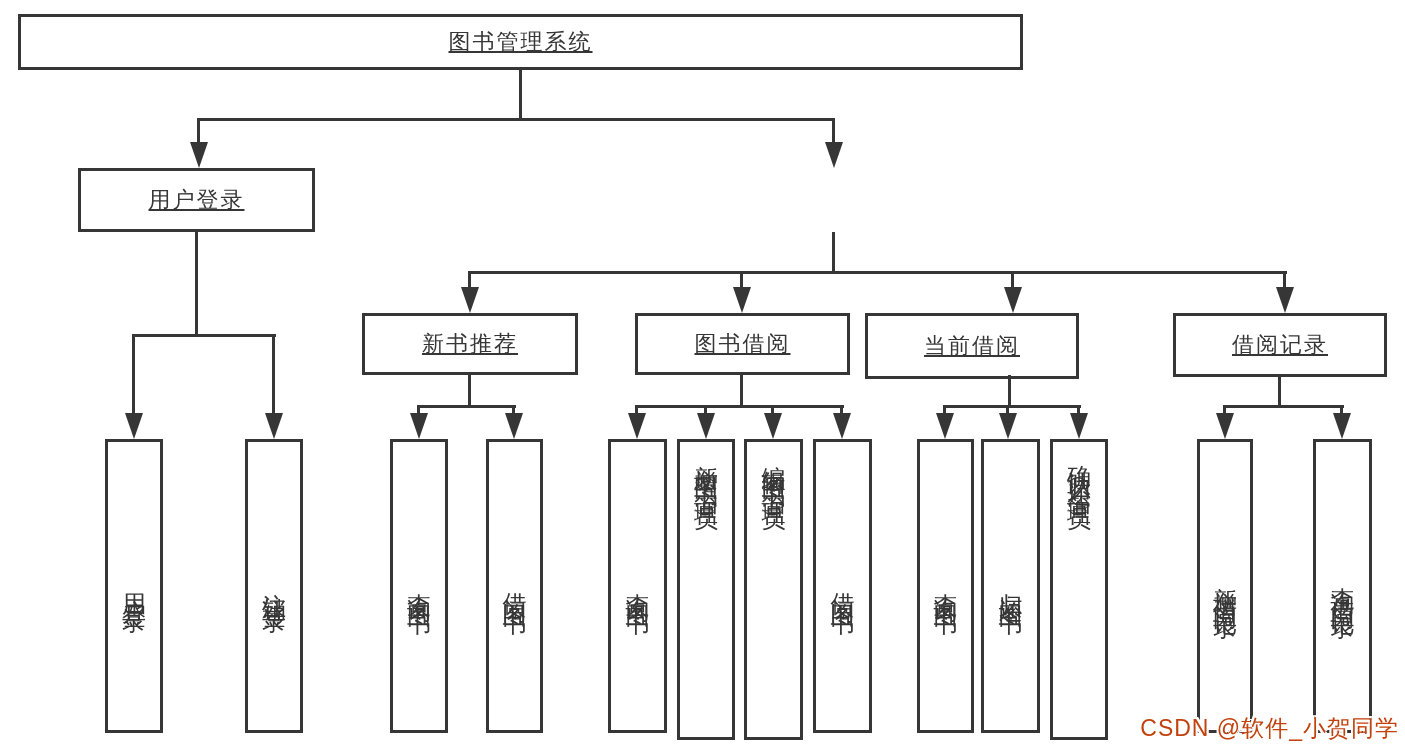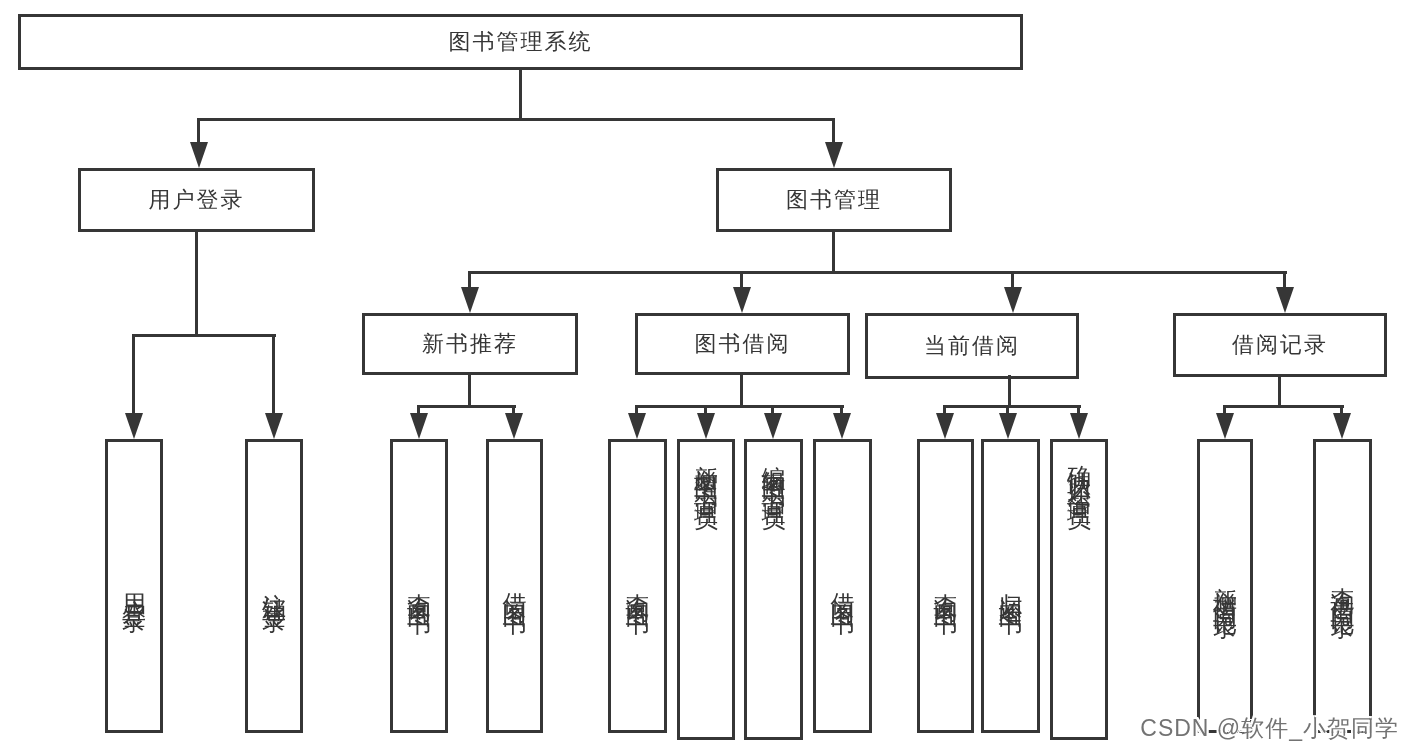--- a/index.html
+++ b/index.html
@@ -18,20 +18,21 @@
     border: 3px solid #363636;
     display: flex;
     align-items: center;
     justify-content: center;
   }
   .hl {
     font-size: 22px;
     color: #363636;
     letter-spacing: 2px;
     white-space: nowrap;
+    text-decoration: underline;
   }
   .vl {
     writing-mode: vertical-rl;
     text-orientation: mixed;
     font-size: 24px;
     letter-spacing: 6px;
     color: #363636;
     line-height: 1;
     white-space: nowrap;
   }
@@ -43,21 +44,21 @@
     border-left: 9px solid transparent;
     border-right: 9px solid transparent;
     border-top: 26px solid #363636;
   }
   .watermark {
     position: absolute;
     top: 713px;
     right: 6px;
     font-size: 23px;
     letter-spacing: 1px;
-    color: #737373;
+    color: #c2410c;
     z-index: 10;
     text-shadow: -2px -2px 0 #fff, 2px -2px 0 #fff, -2px 2px 0 #fff, 2px 2px 0 #fff, 0 2px 0 #fff, 0 -2px 0 #fff;
     white-space: nowrap;
   }
 </style>
 </head>
 <body>
 
 <div class="canvas">
 
@@ -67,23 +68,20 @@
 
   <div class="ln" style="left:519px; top:70px; width:3px; height:50px;"></div>
   <div class="ln" style="left:198px; top:118px; width:637px; height:3px;"></div>
   <div class="ln" style="left:197px; top:118px; width:3px; height:28px;"></div>
   <div class="ah" style="left:190px; top:142px;"></div>
   <div class="ln" style="left:832px; top:118px; width:3px; height:28px;"></div>
   <div class="ah" style="left:825px; top:142px;"></div>
 
   <div class="box" style="left:78px; top:168px; width:237px; height:64px;">
     <span class="hl">用户登录</span>
-  </div>
-  <div class="box" style="left:716px; top:168px; width:236px; height:64px;">
-    <span class="hl">图书管理</span>
   </div>
 
   <div class="ln" style="left:195px; top:232px; width:3px; height:102px;"></div>
   <div class="ln" style="left:133px; top:334px; width:143px; height:3px;"></div>
   <div class="ln" style="left:132px; top:334px; width:3px; height:81px;"></div>
   <div class="ah" style="left:125px; top:413px;"></div>
   <div class="ln" style="left:272px; top:334px; width:3px; height:81px;"></div>
   <div class="ah" style="left:265px; top:413px;"></div>
 
   <div class="ln" style="left:832px; top:232px; width:3px; height:41px;"></div>

